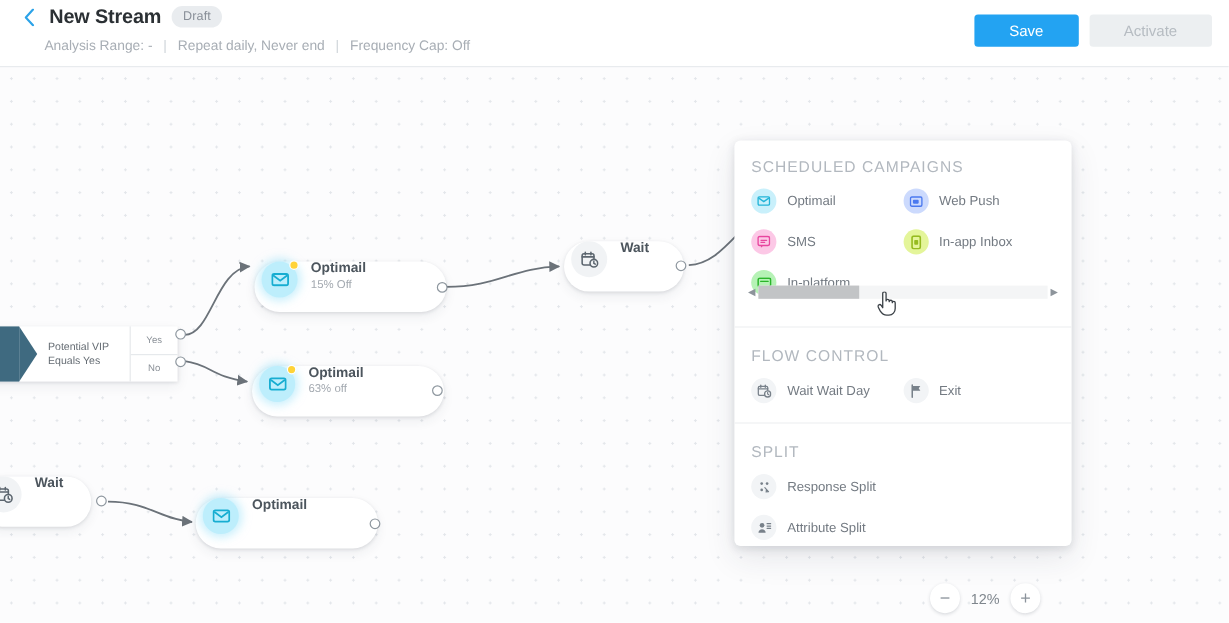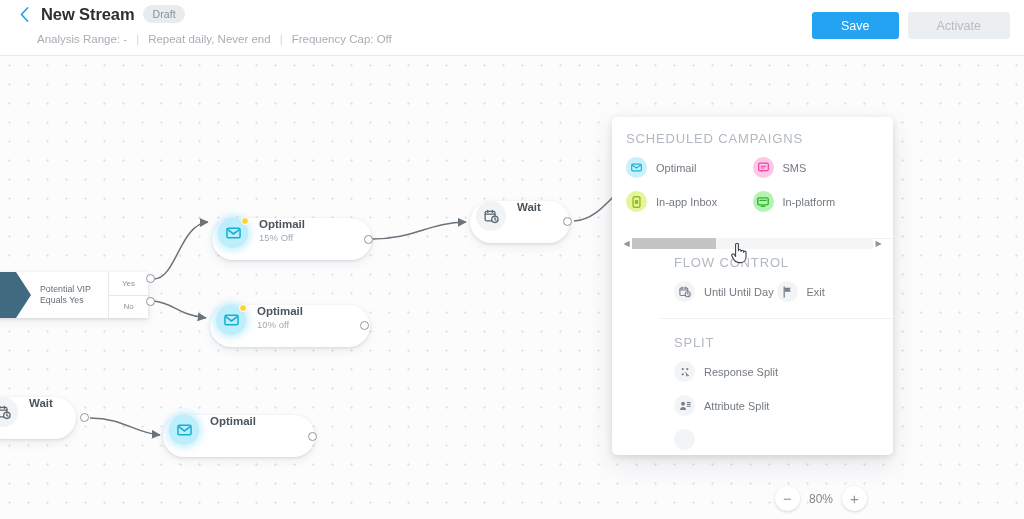--- a/index.html
+++ b/index.html
@@ -101,21 +101,21 @@
   .split-port + .split-port { border-top: 1px solid #e6e9ec; }
 
   
   .panel {
     position: absolute; right: 11px; top: 117px; width: 281px; height: 338px;
     background: #ffffff; border-radius: 5px;
     box-shadow: 0 2px 7px rgba(40,50,65,.13), 0 10px 26px rgba(40,50,65,.10);
     z-index: 30; overflow: hidden;
   }
   .panel-sec { padding: 14px 14px 10px; }
-  .panel-sec + .panel-sec { border-top: 1px solid #eef0f2; margin-left: 48px; }
+  .panel-sec + .panel-sec { border-top: 1px solid #eef0f2; }
   .sec-title {
     font-size: 13px; color: #b2b8bf; letter-spacing: .85px; margin-bottom: 11px;
   }
   .grid2 { display: grid; grid-template-columns: 1fr 1fr; row-gap: 13px; }
   .p-item { display: flex; align-items: center; gap: 9px; cursor: pointer; }
   .p-ico {
     width: 21px; height: 21px; border-radius: 50%; flex: none;
     display: flex; align-items: center; justify-content: center;
   }
   .p-label { font-size: 11px; color: #737a82; }
@@ -232,21 +232,21 @@
     <div class="node" style="left:210px; top:249px; width:160px;">
       <div class="node-ico ico-mail">
         <svg width="15" height="12" viewBox="0 0 16 12">
             <rect x="1" y="1" width="14" height="10" rx="1.6" fill="none" stroke="currentColor" stroke-width="1.6"></rect>
             <path d="M2.2 2.6L8 7 13.8 2.6" fill="none" stroke="currentColor" stroke-width="1.6" stroke-linecap="round"></path>
           </svg>
         <span class="badge-dot"></span>
       </div>
       <div class="node-txt">
         <span class="node-title">Optimail</span>
-        <span class="node-sub">10% off</span>
+        <span class="node-sub">63% off</span>
       </div>
     </div>
     <div class="port" style="left:360px; top:265px;"></div>
 
     <div class="node" style="left:470px; top:145px; width:100px;">
       <div class="node-ico ico-wait">
         <svg width="15" height="15" viewBox="0 0 16 16">
             <rect x="1.2" y="2.6" width="10.5" height="10" rx="1.6" fill="none" stroke="currentColor" stroke-width="1.4"></rect>
             <path d="M1.2 5.4h10.5M4 1.4v2.2M9 1.4v2.2" stroke="currentColor" stroke-width="1.4" stroke-linecap="round"></path>
             <circle cx="11.6" cy="11" r="3.4" fill="#f1f3f5" stroke="currentColor" stroke-width="1.4"></circle>
@@ -298,20 +298,29 @@
         <div class="p-item">
           <span class="p-ico c-cyan">
             <svg width="11" height="9" viewBox="0 0 16 12">
                 <rect x="1" y="1" width="14" height="10" rx="1.6" fill="none" stroke="currentColor" stroke-width="1.8"></rect>
                 <path d="M2.4 2.8L8 6.8 13.6 2.8" fill="none" stroke="currentColor" stroke-width="1.8" stroke-linecap="round"></path>
               </svg>
           </span>
           <span class="p-label">Optimail</span>
         </div>
 
+        <div class="p-item">
+          <span class="p-ico c-blue">
+            <svg width="11" height="10" viewBox="0 0 16 13">
+                <rect x="1" y="1" width="14" height="11" rx="1.8" fill="none" stroke="currentColor" stroke-width="1.8"></rect>
+                <rect x="4" y="4.4" width="7" height="4.6" rx="1" fill="currentColor"></rect>
+              </svg>
+          </span>
+          <span class="p-label">Web Push</span>
+        </div>
 
         <div class="p-item">
           <span class="p-ico c-pink">
             <svg width="11" height="11" viewBox="0 0 16 16">
                 <rect x="1" y="1.5" width="14" height="11" rx="2" fill="none" stroke="currentColor" stroke-width="1.8"></rect>
                 <path d="M4.5 12.5v2.6l3-2.6" fill="currentColor"></path>
                 <path d="M4.6 6.2h6.8M4.6 8.8h4.4" stroke="currentColor" stroke-width="1.5" stroke-linecap="round"></path>
               </svg>
           </span>
           <span class="p-label">SMS</span>
@@ -355,21 +364,21 @@
       <div class="grid2">
         <div class="p-item">
           <span class="p-ico c-gray">
             <svg width="12" height="12" viewBox="0 0 16 16">
                 <rect x="1.2" y="2.6" width="10.5" height="10" rx="1.6" fill="none" stroke="currentColor" stroke-width="1.5"></rect>
                 <path d="M1.2 5.4h10.5M4 1.4v2.2M9 1.4v2.2" stroke="currentColor" stroke-width="1.5" stroke-linecap="round"></path>
                 <circle cx="11.6" cy="11" r="3.4" fill="#f2f4f6" stroke="currentColor" stroke-width="1.5"></circle>
                 <path d="M11.6 9.3v1.8l1.2.8" stroke="currentColor" stroke-width="1.3" fill="none" stroke-linecap="round"></path>
               </svg>
           </span>
-          <span class="p-label">Until Until Day</span>
+          <span class="p-label">Wait Wait Day</span>
         </div>
         <div class="p-item">
           <span class="p-ico c-gray">
             <svg width="11" height="12" viewBox="0 0 14 16">
                 <path d="M2.6 1.2v13.6" stroke="currentColor" stroke-width="1.7" stroke-linecap="round"></path>
                 <path d="M3.4 2.2h8.2l-1.8 2.6 1.8 2.7H3.4z" fill="currentColor"></path>
               </svg>
           </span>
           <span class="p-label">Exit</span>
         </div>
@@ -412,17 +421,17 @@
   </div>
 
   <span class="cursor-hand">
     <svg width="17" height="21" viewBox="0 0 17 21">
       <path d="M4.6 1.6c0-.8.7-1.4 1.4-1.4s1.4.6 1.4 1.4v6.2c0-.7.6-1.3 1.3-1.3s1.3.6 1.3 1.3v.6c0-.7.6-1.2 1.3-1.2s1.3.5 1.3 1.2v.8c0-.6.6-1.1 1.2-1.1s1.2.5 1.2 1.1v4.8c0 3.1-2.1 5.6-5.2 5.6H8c-2.7 0-4.2-1.3-5.4-3.3L.9 13c-.4-.7-.2-1.5.5-1.9.6-.4 1.5-.2 1.9.4l1.3 1.9z" fill="#ffffff" stroke="#3c4248" stroke-width="1.1" stroke-linejoin="round"></path>
     </svg>
   </span>
 
   <div class="zoomctl">
     <span class="zbtn">−</span>
-    <span class="zlevel">80%</span>
+    <span class="zlevel">12%</span>
     <span class="zbtn">+</span>
   </div>
 
 </div>
 
 </body></html>

